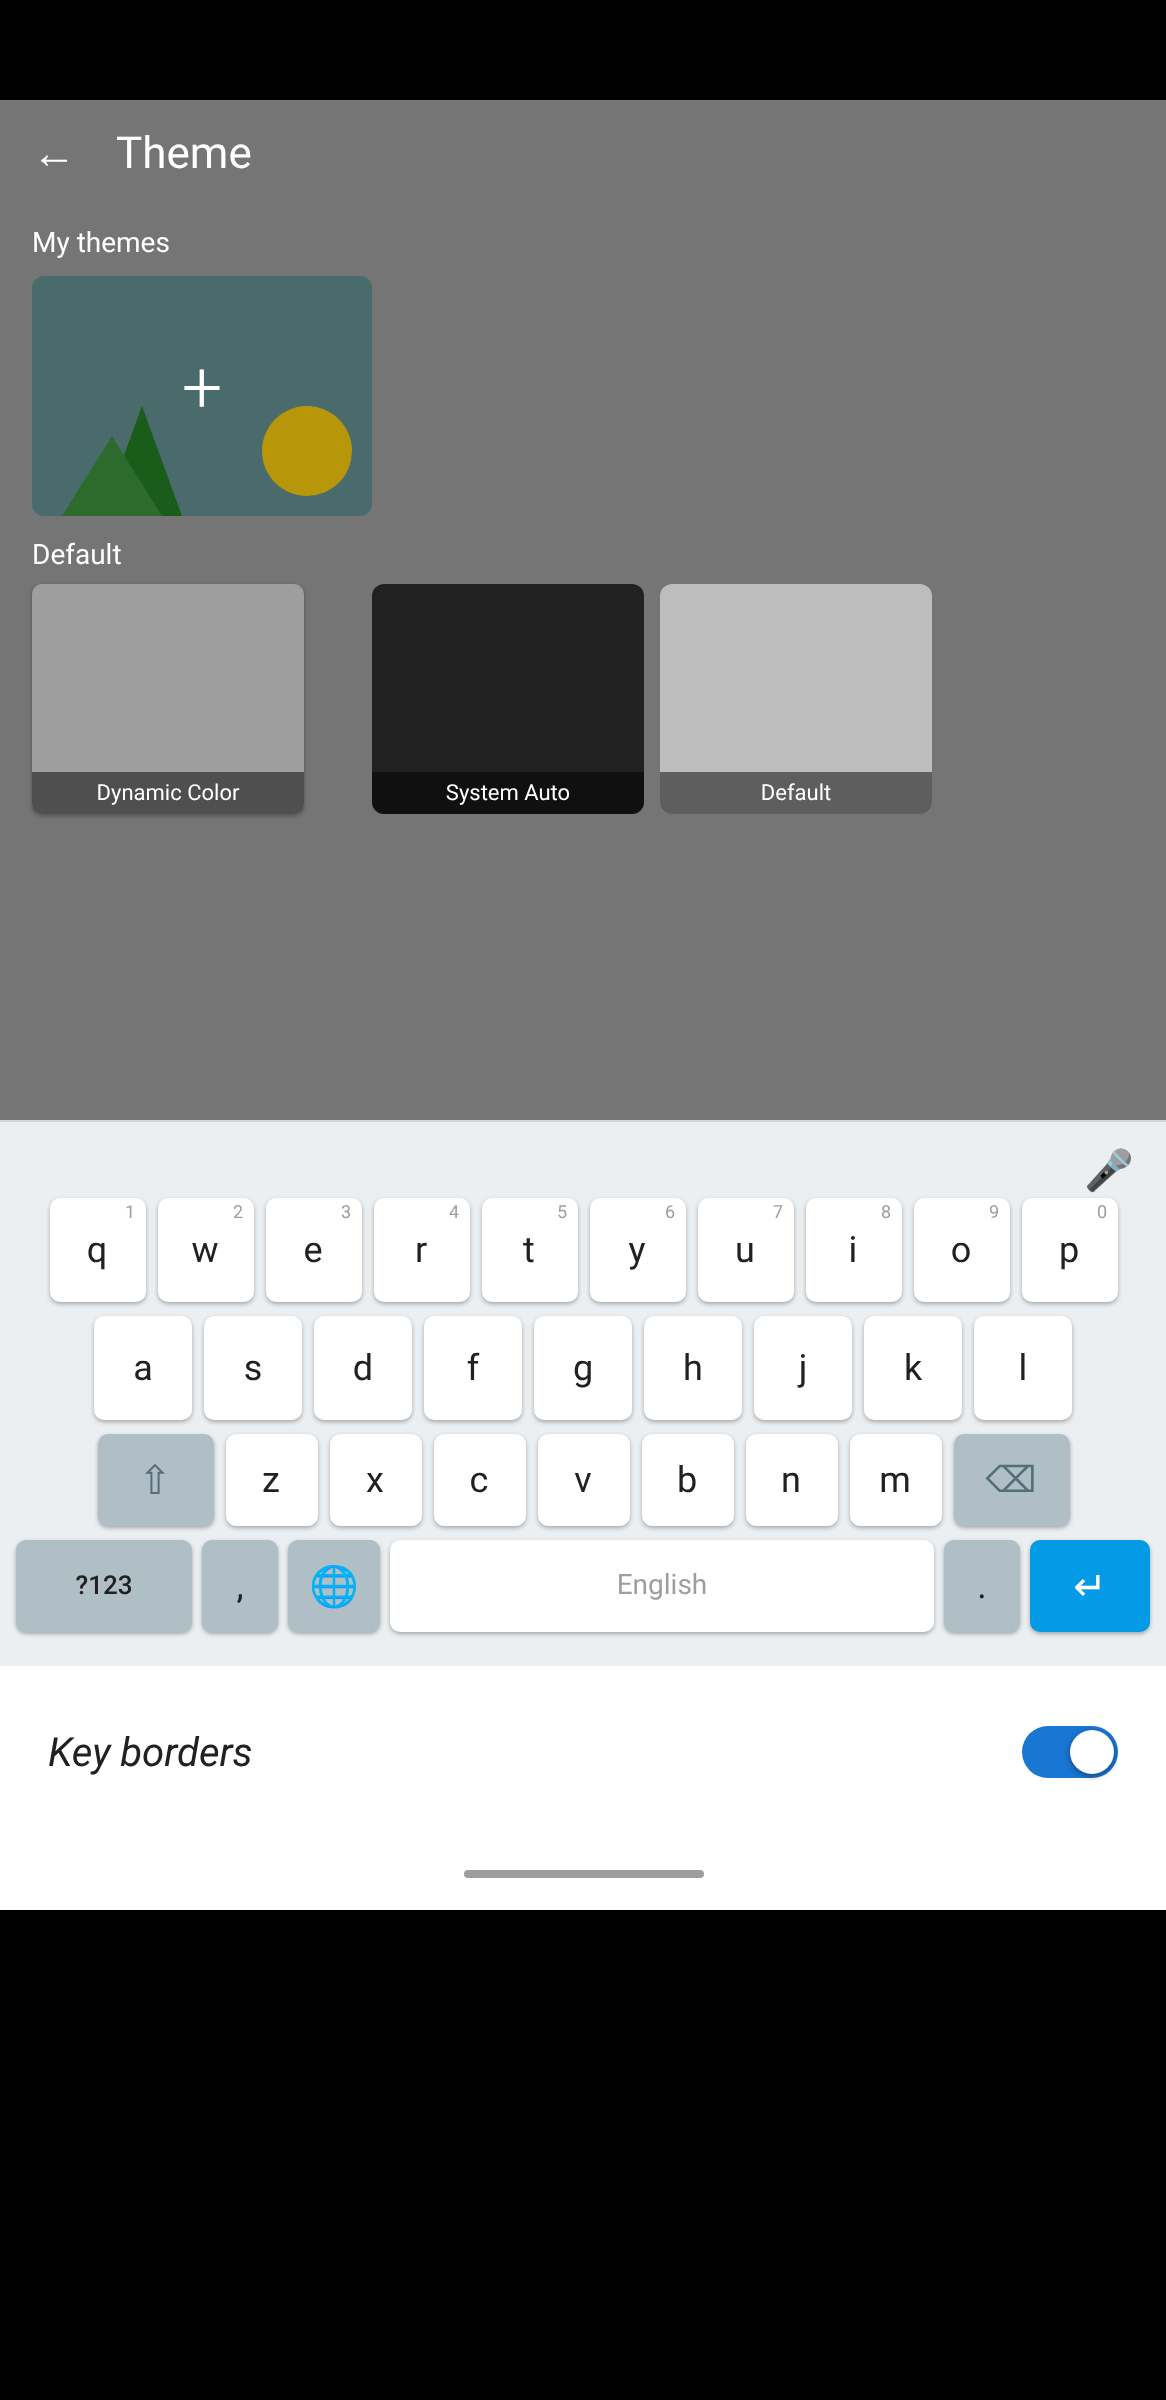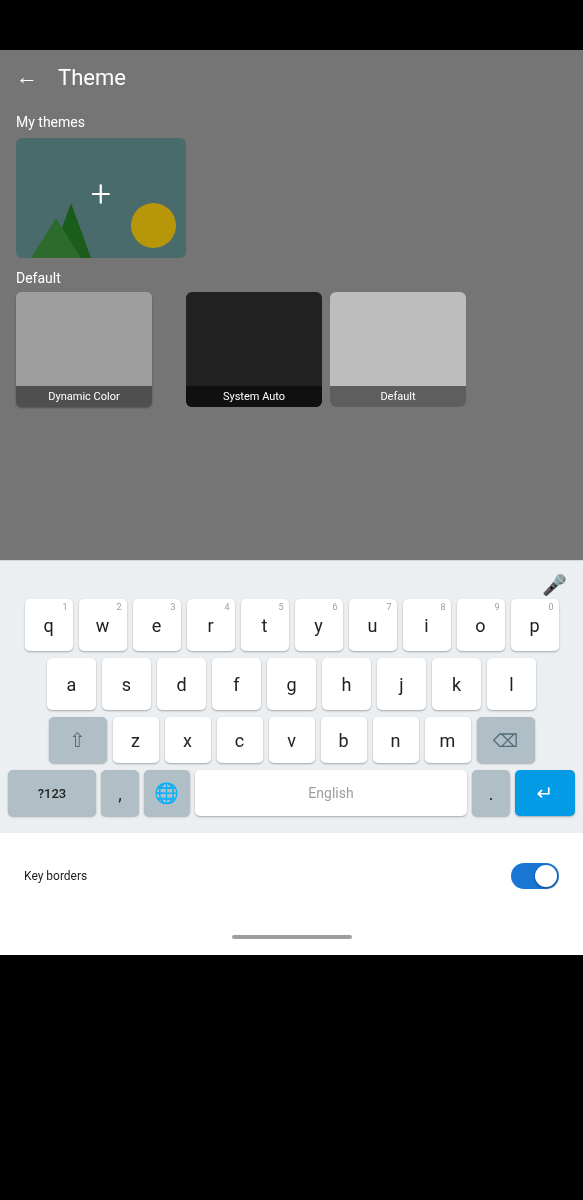--- a/index.html
+++ b/index.html
@@ -307,22 +307,23 @@
     }
 
     .key-borders-row {
       display: flex;
       align-items: center;
       justify-content: space-between;
       padding: 10px 0;
     }
 
     .key-borders-label {
-      font-size: 12px;
+      font-size: 20px;
       color: #212121;
+      font-style: italic;
     }
 
     .toggle-track {
       width: 48px;
       height: 26px;
       background: #1976d2;
       border-radius: 13px;
       position: relative;
       cursor: pointer;
     }

